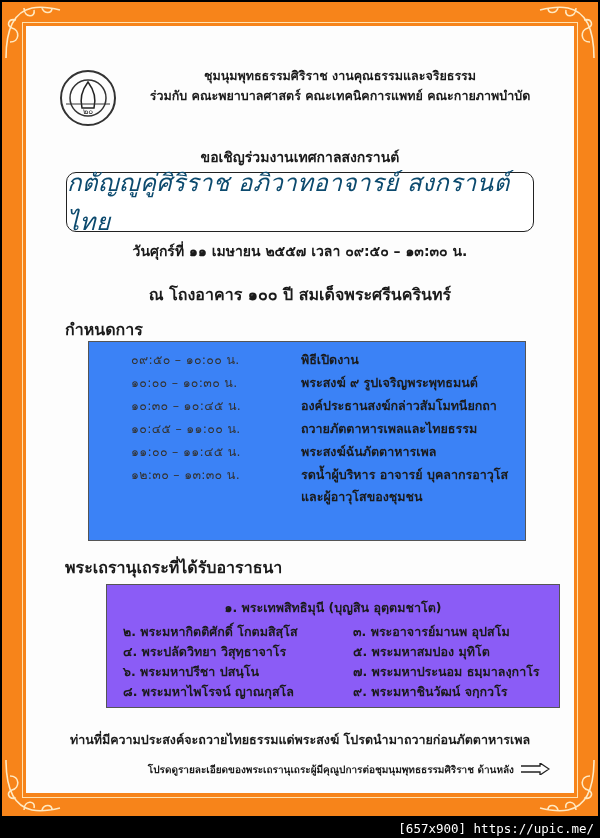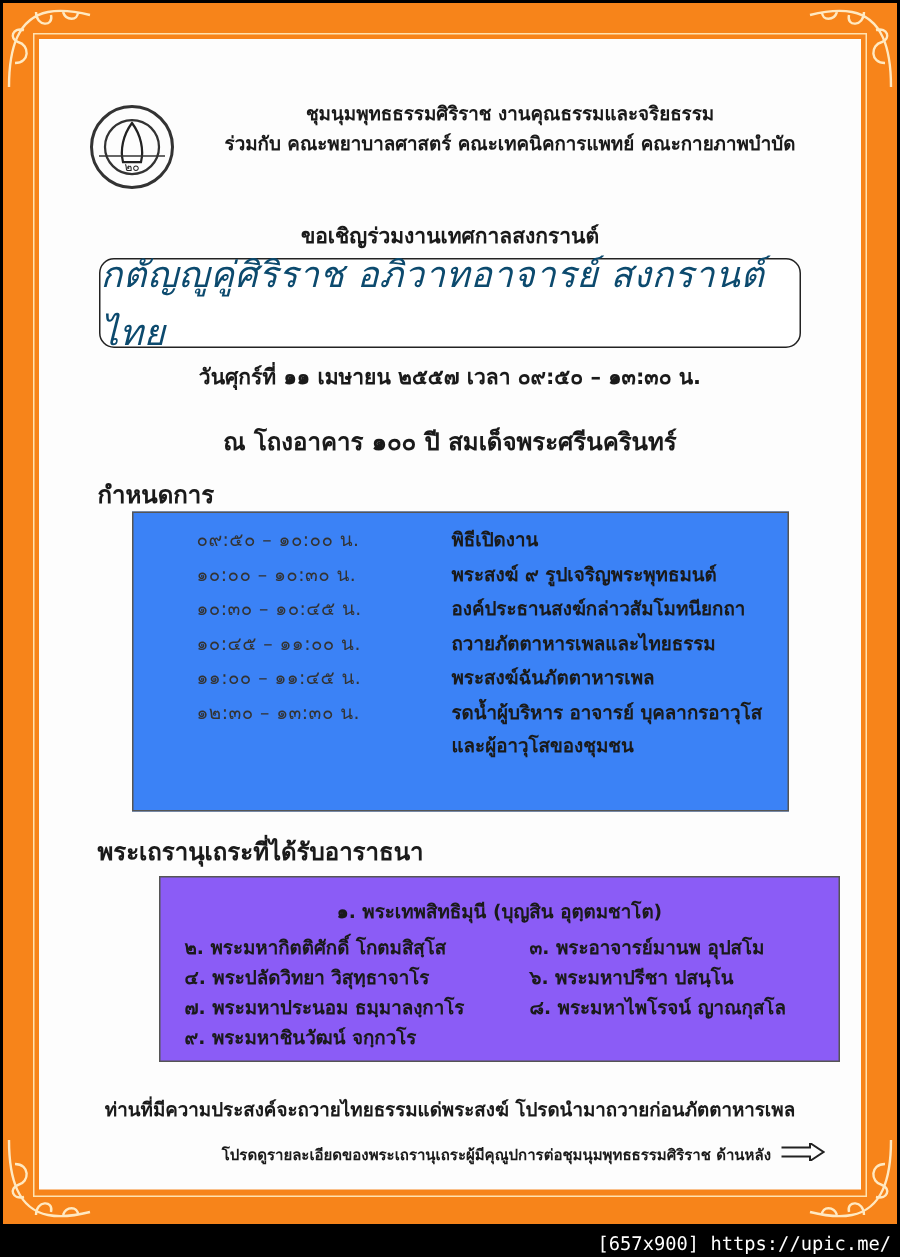--- a/index.html
+++ b/index.html
@@ -125,20 +125,21 @@
     </div>
 </div>
 
 <div class="abs section-label monks-label">พระเถรานุเถระที่ได้รับอาราธนา</div>
 <div class="abs monks-box">
   <div class="monk-head">๑. พระเทพสิทธิมุนี (บุญสิน อุตฺตมชาโต)</div>
   <div class="monk-grid">
     <div class="monk">๒. พระมหากิตติศักดิ์ โกตมสิสฺโส</div>
     <div class="monk">๓. พระอาจารย์มานพ อุปสโม</div>
     <div class="monk">๔. พระปลัดวิทยา วิสุทฺธาจาโร</div>
+    <div class="monk">๕. พระมหาสมปอง มุทิโต</div>
     <div class="monk">๖. พระมหาปรีชา ปสนฺโน</div>
     <div class="monk">๗. พระมหาประนอม ธมฺมาลงฺกาโร</div>
     <div class="monk">๘. พระมหาไพโรจน์ ญาณกุสโล</div>
     <div class="monk">๙. พระมหาชินวัฒน์ จกฺกวโร</div>
   </div>
 </div>
 
 <div class="abs notice">ท่านที่มีความประสงค์จะถวายไทยธรรมแด่พระสงฆ์  โปรดนำมาถวายก่อนภัตตาหารเพล</div>
 
 <div class="abs footnote">

